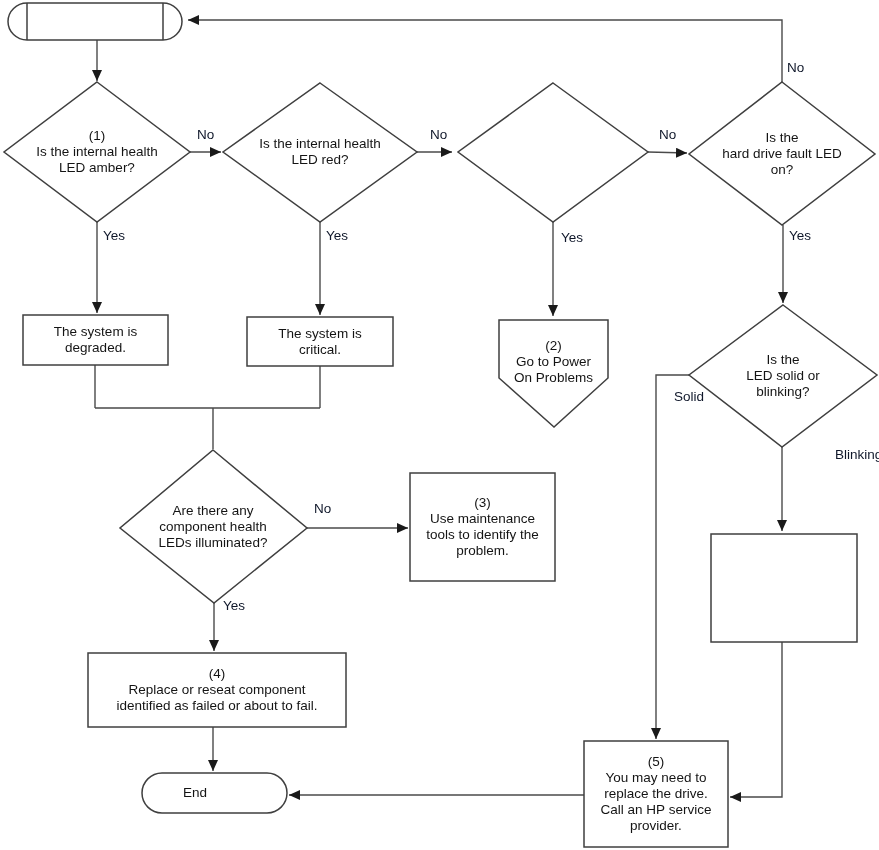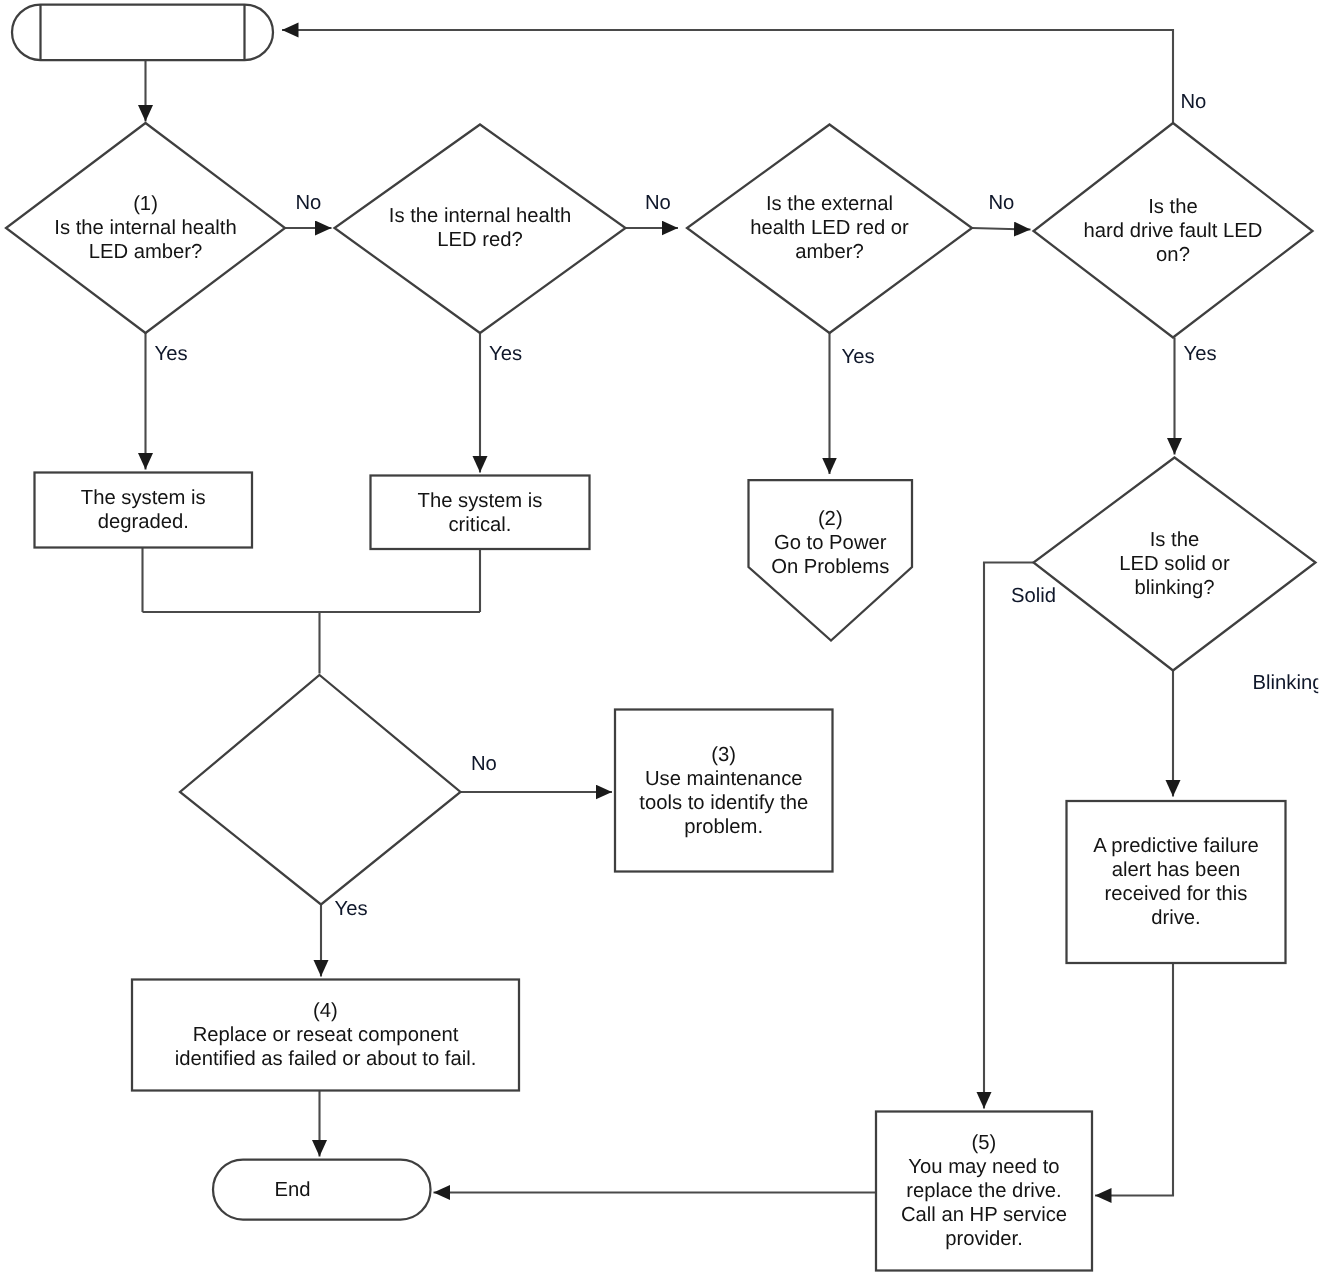--- a/index.html
+++ b/index.html
@@ -85,52 +85,48 @@
   </svg>
 
 
   <div class="node-text" style="left:22px;top:112px;width:150px;height:80px;">(1)
 Is the internal health
 LED amber?</div>
 
   <div class="node-text" style="left:245px;top:112px;width:150px;height:80px;">Is the internal health
 LED red?</div>
 
-  <div class="node-text" style="left:478px;top:112px;width:150px;height:80px;">Is the external
-health LED red or
-amber?</div>
 
   <div class="node-text" style="left:707px;top:114px;width:150px;height:80px;">Is the
 hard drive fault LED
 on?</div>
 
   <div class="node-text" style="left:23px;top:315px;width:145px;height:50px;">The system is
 degraded.</div>
 
   <div class="node-text" style="left:247px;top:317px;width:146px;height:49px;">The system is
 critical.</div>
 
   <div class="node-text" style="left:499px;top:322px;width:109px;height:80px;">(2)
 Go to Power
 On Problems</div>
 
   <div class="node-text" style="left:708px;top:336px;width:150px;height:80px;">Is the
 LED solid or
 blinking?</div>
 
+  <div class="node-text" style="left:133px;top:487px;width:160px;height:80px;">Are there any
+component health
+LEDs illuminated?</div>
 
   <div class="node-text" style="left:410px;top:473px;width:145px;height:108px;">(3)
 Use maintenance
 tools to identify the
 problem.</div>
 
-  <div class="node-text" style="left:711px;top:534px;width:146px;height:108px;">A predictive failure
-alert has been
-received for this
-drive.</div>
 
   <div class="node-text" style="left:88px;top:653px;width:258px;height:74px;">(4)
 Replace or reseat component
 identified as failed or about to fail.</div>
 
   <div class="node-text" style="left:584px;top:741px;width:144px;height:106px;">(5)
 You may need to
 replace the drive.
 Call an HP service
 provider.</div>

